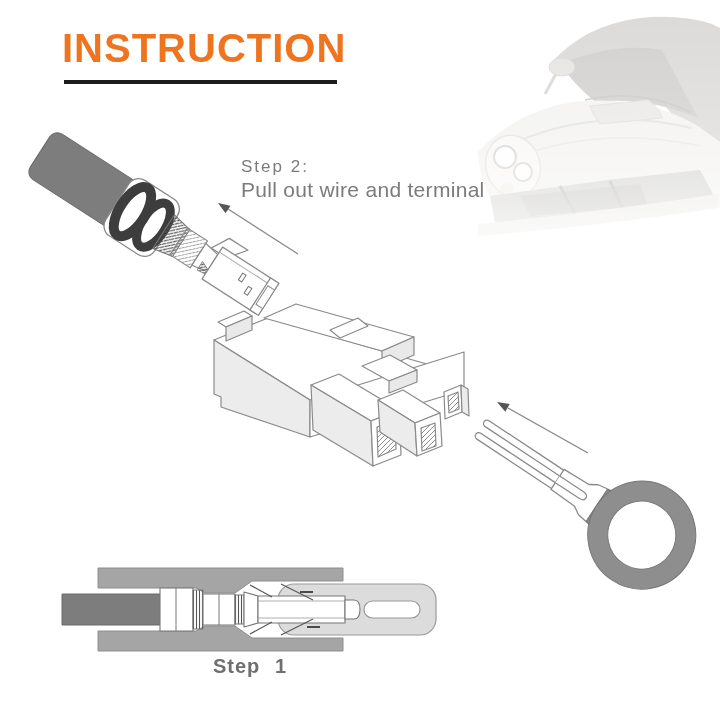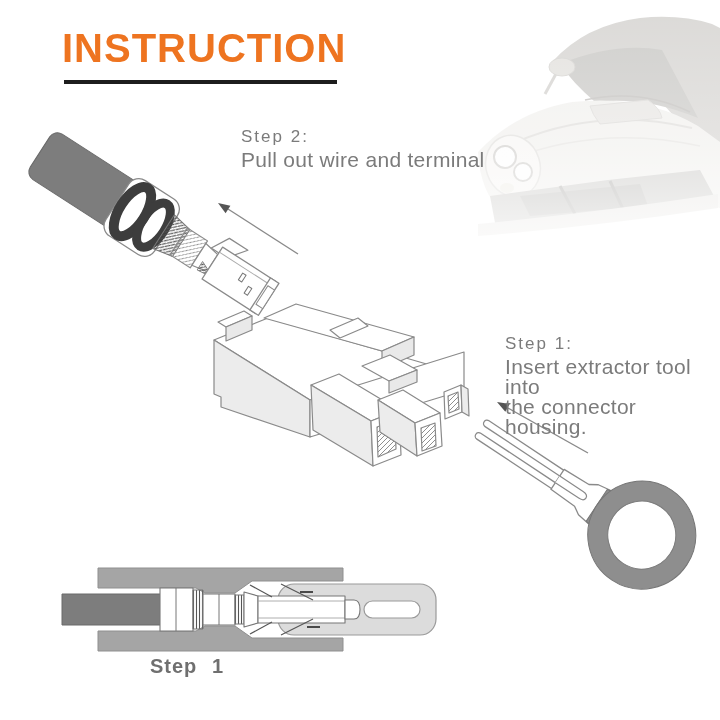--- a/index.html
+++ b/index.html
@@ -12,45 +12,40 @@
     position:absolute;left:62px;top:26px;
     font-size:40px;font-weight:bold;letter-spacing:1px;color:#ee7420;
     z-index:3;
   }
   .title-underline{
     position:absolute;left:64px;top:80px;width:273px;height:4px;background:#1d1d1d;z-index:3;
   }
   .step-block{position:absolute;color:#7b7b7b;z-index:3;}
   .step-block .step-label{font-size:17px;letter-spacing:2px;margin-bottom:3px;}
   .step-block .step-line{font-size:21px;letter-spacing:0.3px;line-height:20px;}
-  .step2-block{left:241px;top:127px;}
+  .step2-block{left:241px;top:157px;}
   .step1-block{left:505px;top:334px;}
   .bottom-caption{
-    position:absolute;left:150px;top:655px;width:200px;text-align:left;
+    position:absolute;left:150px;top:655px;width:200px;text-align:center;
     font-size:20px;font-weight:bold;letter-spacing:1px;word-spacing:8px;color:#6f6f6f;z-index:3;
   }
 </style>
 </head>
 <body>
 
 <div class="sheet">
 
   <div class="page-title">INSTRUCTION</div>
   <div class="title-underline"></div>
 
   <div class="step-block step2-block">
     <div class="step-label">Step 2:</div>
     <div class="step-line">Pull out wire and terminal</div>
   </div>
 
-  <div class="step-block step1-block">
-    <div class="step-label">Step 1:</div>
-    <div class="step-line">Insert extractor tool into</div>
-    <div class="step-line">the connector housing.</div>
-  </div>
 
   <div class="bottom-caption">Step 1</div>
 
   <svg width="720" height="720" viewBox="0 0 720 720">
     <defs>
       <pattern id="hatchD" patternUnits="userSpaceOnUse" width="4" height="4">
         <path d="M0,4 L4,0" stroke="#4f4f4f" stroke-width="1.2"></path>
       </pattern>
       <pattern id="hatchL" patternUnits="userSpaceOnUse" width="5" height="5">
         <path d="M0,5 L5,0" stroke="#8f8f8f" stroke-width="1"></path>

